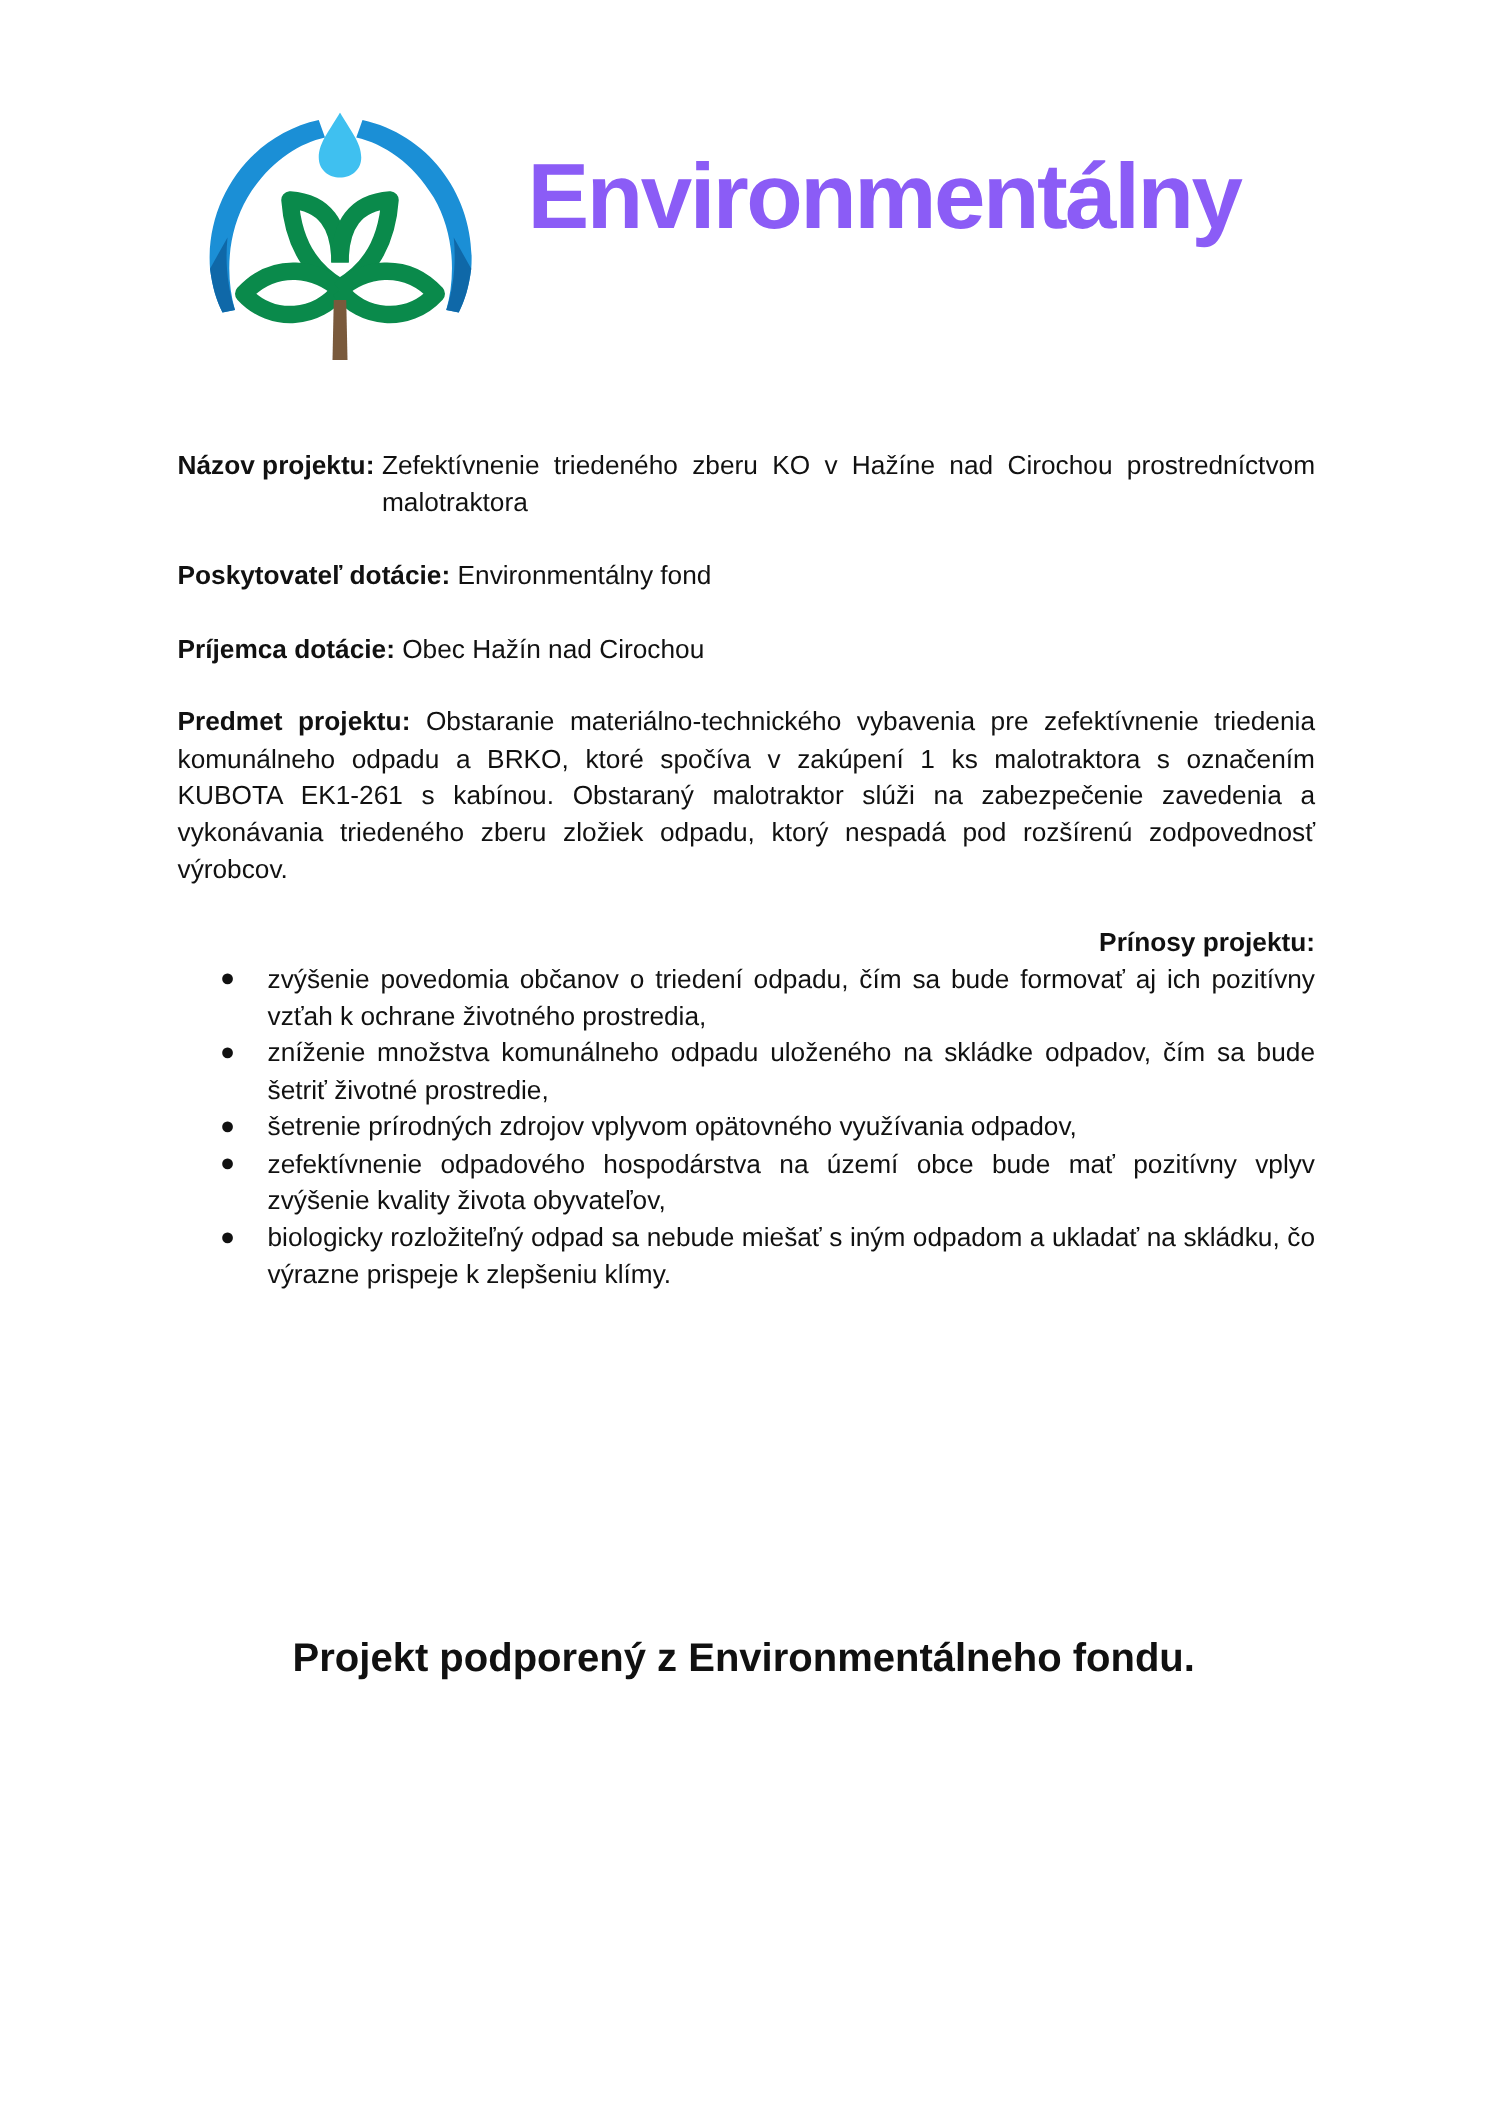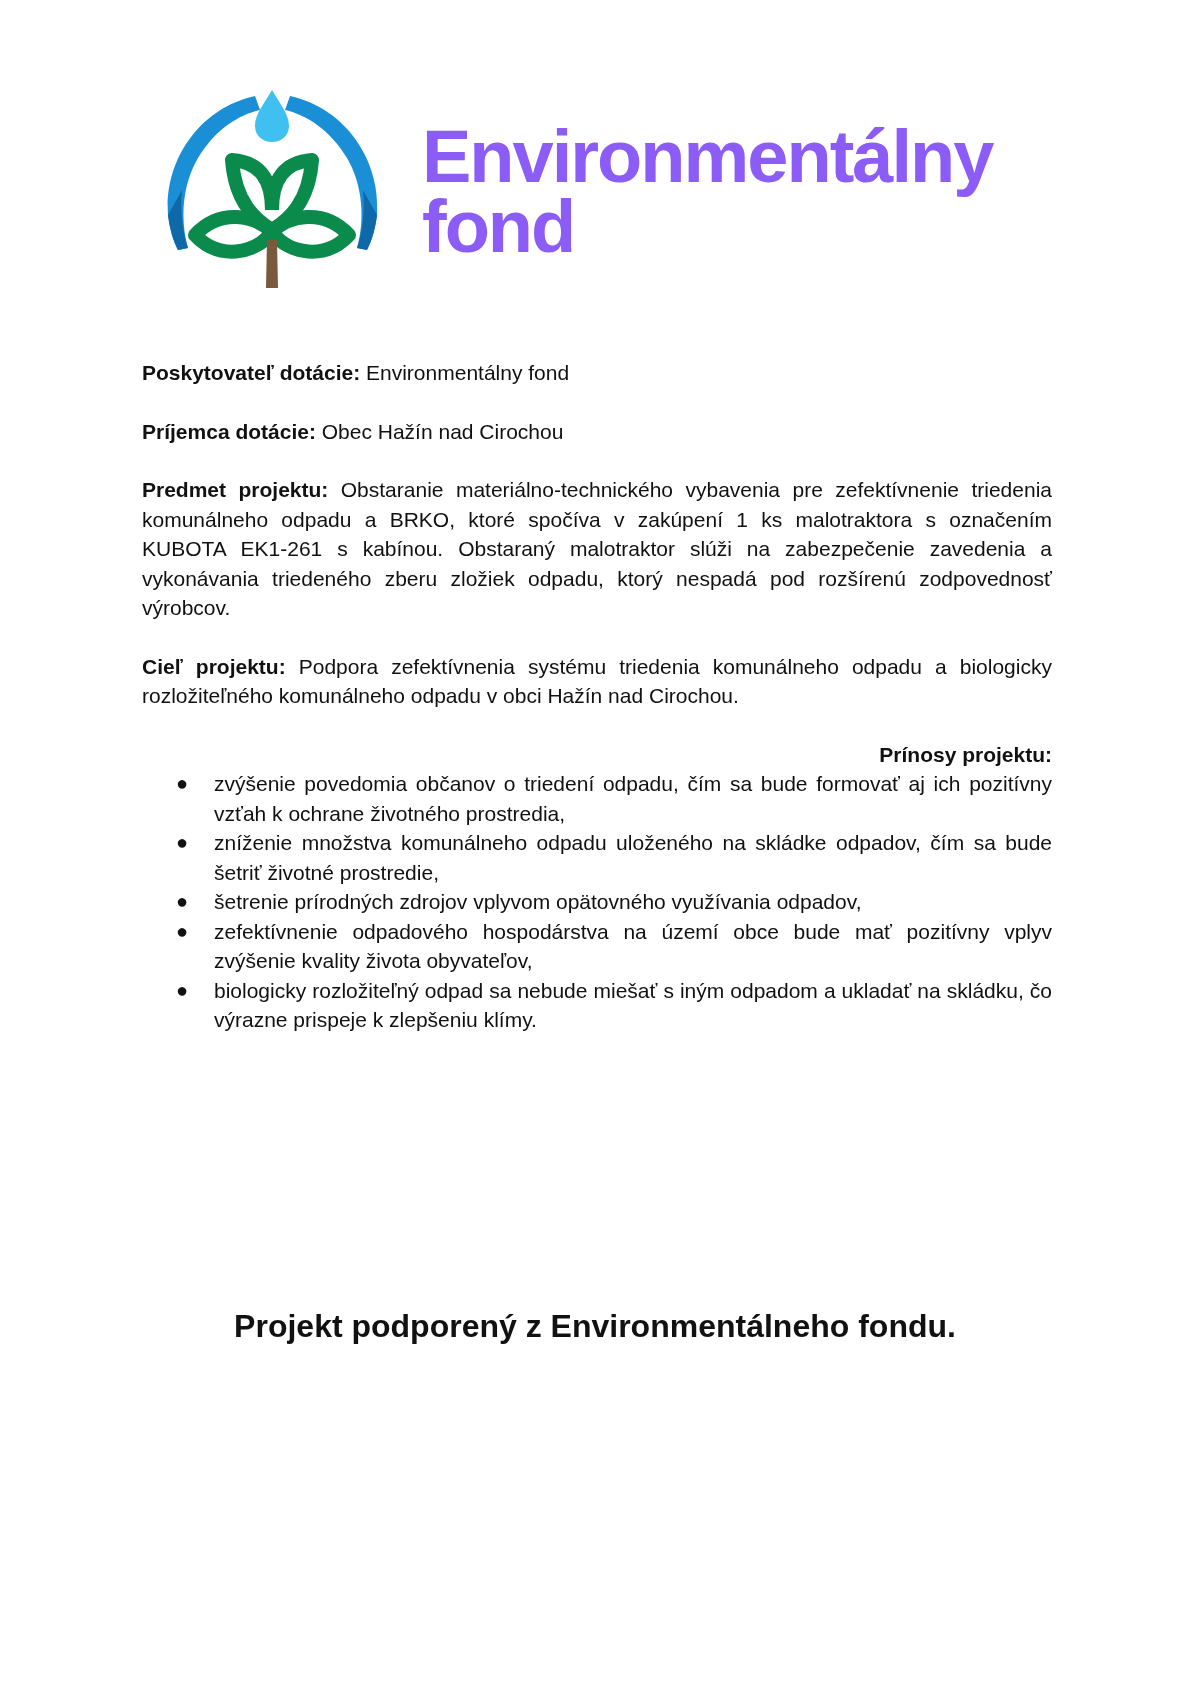--- a/index.html
+++ b/index.html
@@ -40,40 +40,39 @@
       <path d="M112 140 C95 130 75 112 72 70 C100 72 112 90 112 120"></path>
       <path d="M112 140 C129 130 149 112 152 70 C124 72 112 90 112 120"></path>
       <path d="M112 142 C95 125 60 118 35 145 C58 170 95 165 112 142"></path>
       <path d="M112 142 C129 125 164 118 189 145 C166 170 129 165 112 142"></path>
     </g>
 
     <path d="M107 150 L117 150 L118 198 L106 198 Z" fill="#7a5a3c"></path>
   </svg>
   <div class="logo-text">
     <div>Environmentálny</div>
-    <div>fond</div>
   </div>
 </div>
 
 <div class="content">
+  <div class="row hang">
+    <span class="lbl">Názov projektu:</span>
+    <span>Zefektívnenie triedeného zberu KO v Hažíne nad Cirochou prostredníctvom malotraktora</span>
+  </div>
   <div class="row">
     <span class="lbl">Poskytovateľ dotácie:</span>
     <span>Environmentálny fond</span>
   </div>
   <div class="row">
     <span class="lbl">Príjemca dotácie:</span>
     <span>Obec Hažín nad Cirochou</span>
   </div>
   <div class="row">
     <span class="lbl">Predmet projektu:</span>
     <span>Obstaranie materiálno-technického vybavenia pre zefektívnenie triedenia komunálneho odpadu a BRKO, ktoré spočíva v zakúpení 1 ks malotraktora s označením KUBOTA EK1-261 s kabínou. Obstaraný malotraktor slúži na zabezpečenie zavedenia a vykonávania triedeného zberu zložiek odpadu, ktorý nespadá pod rozšírenú zodpovednosť výrobcov.</span>
-  </div>
-  <div class="row">
-    <span class="lbl">Cieľ projektu:</span>
-    <span>Podpora zefektívnenia systému triedenia komunálneho odpadu a biologicky rozložiteľného komunálneho odpadu v obci Hažín nad Cirochou.</span>
   </div>
   <p class="benefits-title">Prínosy projektu:</p>
   <ul class="benefits">
     <li><span class="bullet">●</span><span>zvýšenie povedomia občanov o triedení odpadu, čím sa bude formovať aj ich pozitívny vzťah k ochrane životného prostredia,</span></li>
     <li><span class="bullet">●</span><span>zníženie množstva komunálneho odpadu uloženého na skládke odpadov, čím sa bude šetriť životné prostredie,</span></li>
     <li><span class="bullet">●</span><span>šetrenie prírodných zdrojov vplyvom opätovného využívania odpadov,</span></li>
     <li><span class="bullet">●</span><span>zefektívnenie odpadového hospodárstva na území obce bude mať pozitívny vplyv zvýšenie kvality života obyvateľov,</span></li>
     <li><span class="bullet">●</span><span>biologicky rozložiteľný odpad sa nebude miešať s iným odpadom a ukladať na skládku, čo výrazne prispeje k zlepšeniu klímy.</span></li>
   </ul>
 </div>

